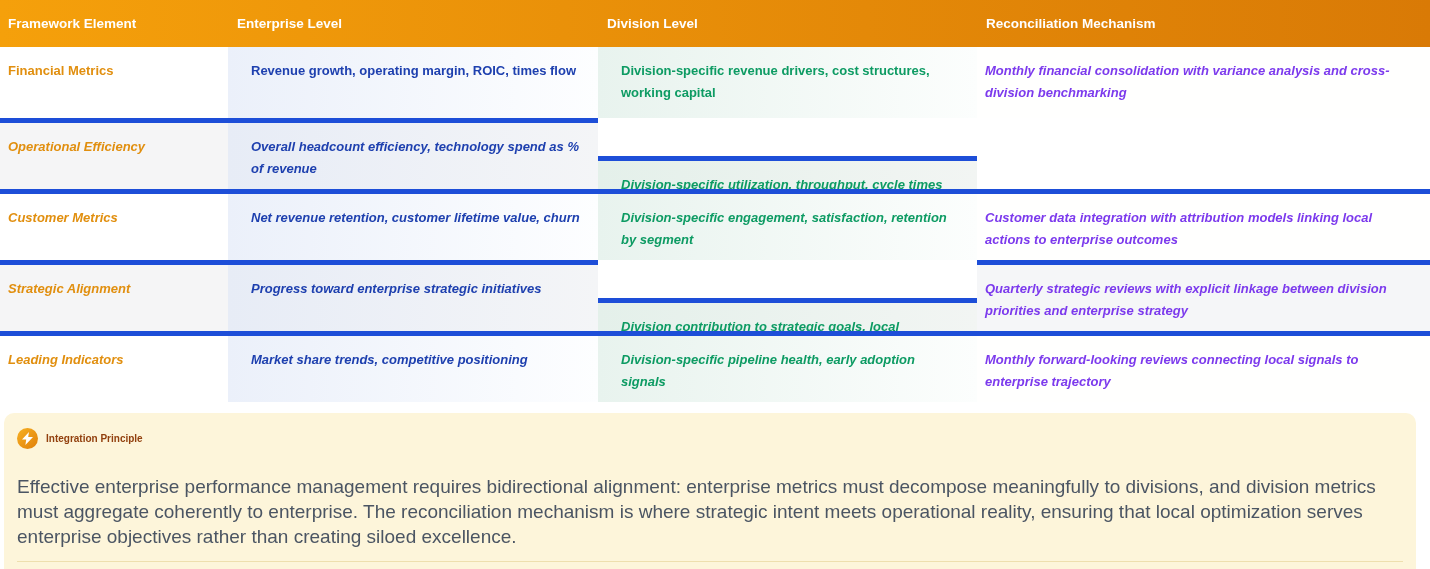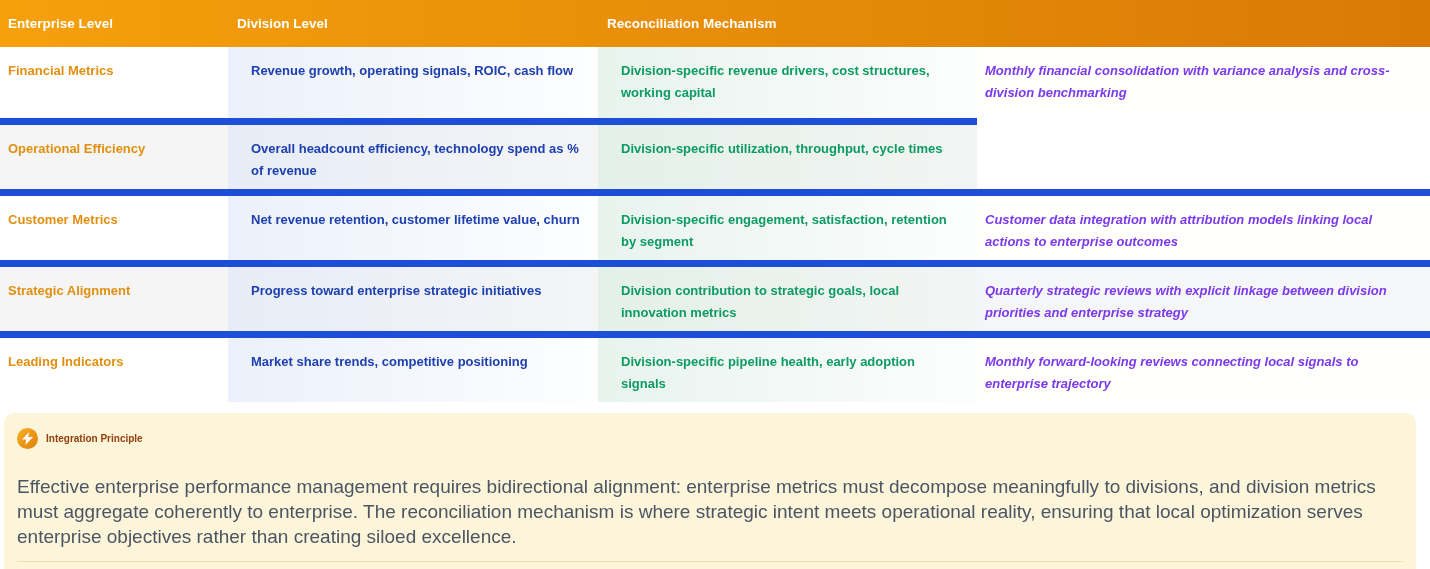--- a/index.html
+++ b/index.html
@@ -13,37 +13,37 @@
     height: 47px; align-items: center;
     background: linear-gradient(90deg, #f5a00b 0%, #d97a06 100%);
   }
   .th { color: #ffffff; font-weight: bold; font-size: 13.5px; padding-left: 9px; }
   .th:first-child { padding-left: 8px; }
 
   .trow {
     display: grid; grid-template-columns: 228px 370px 379px 453px;
     height: 71px;
   }
-  .trow + .trow .td { border-top: 7px solid #1d4ed8; }
+  .trow + .trow .td { border-top: 5px solid #1d4ed8; font-style: italic; }
   .td {
     font-size: 13px; font-weight: bold; line-height: 22px;
     padding: 13px 14px 0 23px;
   }
   .td.c-element { color: #e18f0f; padding-left: 8px; }
   .td.c-enterprise { color: #1e40af; }
   .td.c-division { color: #0d9b63; }
   .td.c-recon { color: #7c3aed; font-style: italic; padding-left: 8px; padding-right: 10px; }
 
   .trow.odd .c-element { background: #ffffff; }
   .trow.odd .c-enterprise { background: linear-gradient(90deg, #ebf0fa 0%, #fdfeff 100%); }
   .trow.odd .c-division { background: linear-gradient(90deg, #e8f3ee 0%, #fcfefd 100%); }
   .trow.odd .c-recon { background: #fffffe; }
   .trow.even .c-element { background: #f5f5f6; }
   .trow.even .c-enterprise { background: linear-gradient(90deg, #e7ecf6 0%, #f4f5f7 100%); }
-  .trow.even .c-division { background: linear-gradient(90deg, #e4f0ea 0%, #f2f5f3 100%); }
+  .trow.even .c-division { background: linear-gradient(90deg, #e4f0ea 0%, #f2f5f3 100%); margin-top: 38px; }
   .trow.even .c-recon { background: #f5f6f8; }
 
   
   .panel {
     margin: 11px 14px 0 4px; width: 1412px;
     background: #fdf5da; border-radius: 10px;
     padding: 15px 13px 16px 13px;
   }
   .panel-title-row { display: flex; align-items: center; gap: 8px; margin-bottom: 9px; }
   .bolt-circle {
@@ -62,28 +62,29 @@
     box-shadow: 0 1px 2px rgba(0,0,0,0.06);
   }
   .swatch { width: 15px; height: 15px; border-radius: 4px; flex: 0 0 auto; }
   .chip-label { font-size: 13px; font-weight: bold; color: #1f2937; }
 </style>
 </head>
 <body>
 
 <div class="matrix">
   <div class="thead">
+    <div class="th">Framework Element</div>
     <div class="th">Enterprise Level</div>
     <div class="th">Division Level</div>
     <div class="th">Reconciliation Mechanism</div>
   </div>
 
   <div class="trow odd">
     <div class="td c-element">Financial Metrics</div>
-    <div class="td c-enterprise">Revenue growth, operating signals, ROIC, cash flow</div>
+    <div class="td c-enterprise">Revenue growth, operating margin, ROIC, times flow</div>
     <div class="td c-division">Division-specific revenue drivers, cost structures, working capital</div>
     <div class="td c-recon">Monthly financial consolidation with variance analysis and cross-division benchmarking</div>
   </div>
 
   <div class="trow even">
     <div class="td c-element">Operational Efficiency</div>
     <div class="td c-enterprise">Overall headcount efficiency, technology spend as % of revenue</div>
     <div class="td c-division">Division-specific utilization, throughput, cycle times</div>
   </div>
 

